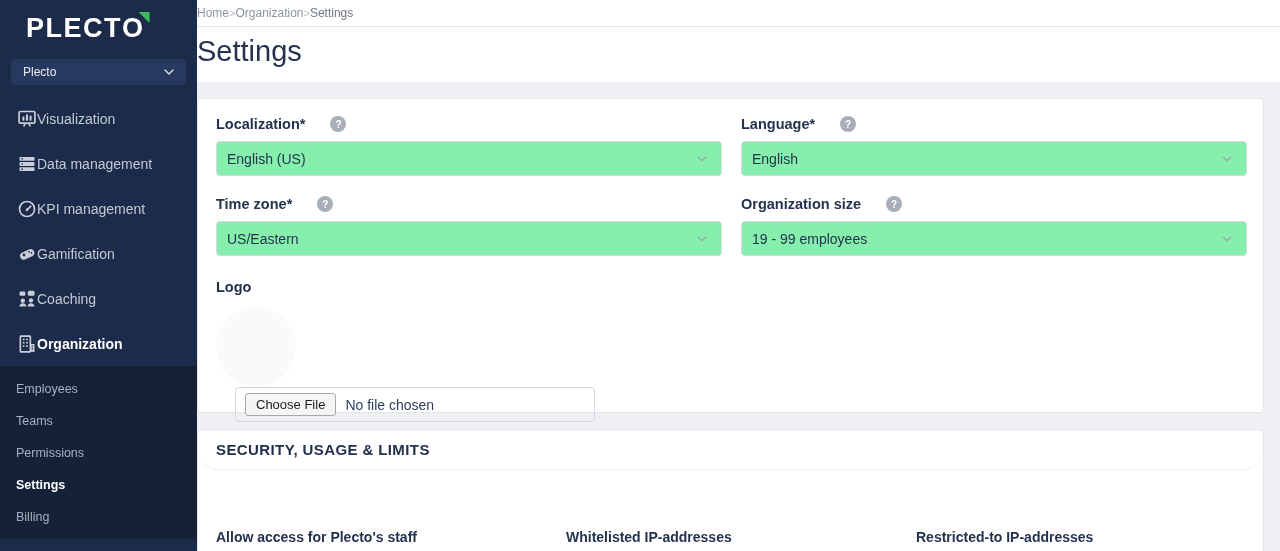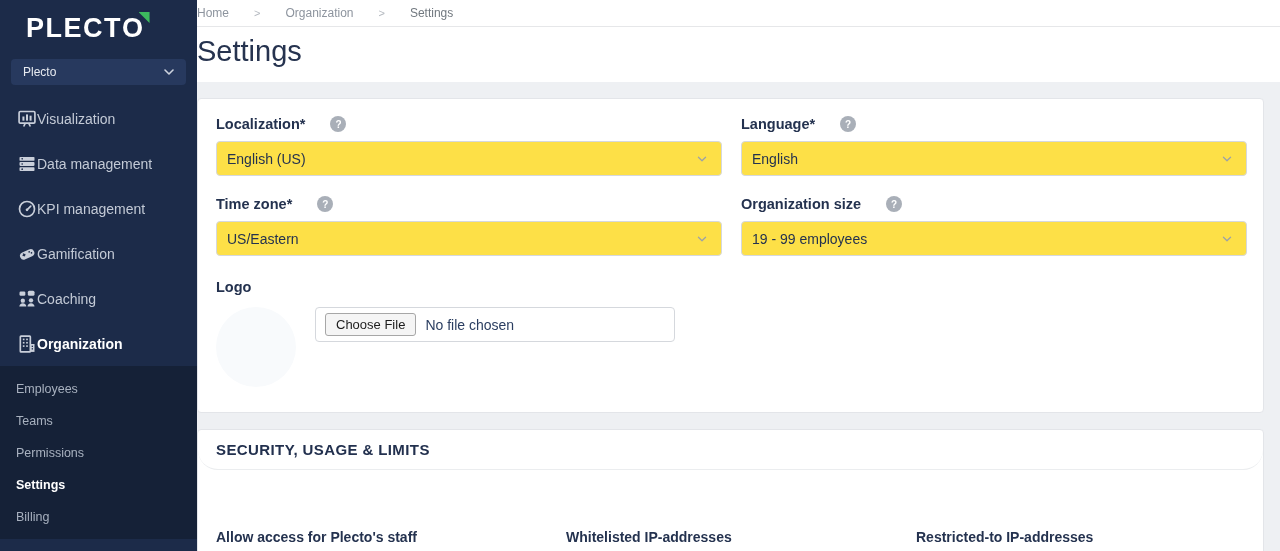--- a/index.html
+++ b/index.html
@@ -29,42 +29,42 @@
   .menu{margin-top:11px;}
   .menu-item{height:45px;display:flex;align-items:center;padding-left:16px;color:#c3cad6;font-size:14px;cursor:pointer;}
   .menu-item.active{color:#ffffff;font-weight:700;}
   .menu-item .icon{width:21px;height:21px;display:flex;align-items:center;justify-content:center;color:#c9cfda;}
   .submenu{background:var(--submenu-bg);padding:7px 0 6px 0;}
   .submenu-item{height:32px;display:flex;align-items:center;padding-left:16px;color:#a8b1bf;font-size:12.5px;cursor:pointer;}
   .submenu-item.active{color:#ffffff;font-weight:700;}
 
   
   .content{margin-left:179px;height:551px;display:flex;flex-direction:column;}
-  .breadcrumb-bar{height:27px;background:#ffffff;border-bottom:1px solid #e6e7e9;display:flex;align-items:center;padding-left:18px;gap:25px;font-size:12px;}
+  .breadcrumb-bar{height:27px;background:#ffffff;border-bottom:1px solid #e6e7e9;display:flex;align-items:center;padding-left:18px;gap:0;font-size:12px;}
   .crumb{color:var(--gray-text);cursor:pointer;}
   .crumb.current{color:#71787f;}
   .crumb-sep{color:#b3b8bf;font-size:11px;}
   .page-header{height:55px;background:#ffffff;padding:8px 0 0 18px;}
   .page-title{font-size:29px;font-weight:400;color:#26334f;}
   .main{flex:1;background:var(--main-bg);padding:16px 16px 0 18px;overflow:hidden;}
 
   .card{background:#ffffff;border:1px solid var(--card-border);border-radius:4px;width:1067px;}
   .card.form-card{height:315px;padding:17px 18px;margin-bottom:16px;}
 
   .form-grid{display:grid;grid-template-columns:506px 506px;column-gap:19px;}
   .field{margin-bottom:20px;}
   .field-label-row{display:flex;align-items:center;gap:25px;margin-bottom:9px;}
   .field-label{font-size:14.5px;font-weight:700;color:var(--navy-text);}
   .help-icon{width:16px;height:16px;border-radius:50%;background:#a9afb8;color:#ffffff;font-size:10px;font-weight:700;display:flex;align-items:center;justify-content:center;cursor:pointer;}
-  .select{height:35px;border:1px solid var(--input-border);border-radius:4px;background:#fde047;display:flex;align-items:center;justify-content:space-between;padding:0 14px 0 10px;cursor:pointer;}
+  .select{height:35px;border:1px solid var(--input-border);border-radius:4px;background:#86efac;display:flex;align-items:center;justify-content:space-between;padding:0 14px 0 10px;cursor:pointer;}
   .select .value{font-size:14px;color:var(--navy-text);}
   .select .chev{color:#9ba1a9;}
 
   .logo-section{margin-top:2px;}
-  .logo-row{display:flex;align-items:flex-start;margin-top:11px;}
+  .logo-row{display:flex;align-items:flex-start;margin-top:11px;flex-direction:column;}
   .logo-circle{width:80px;height:80px;border-radius:50%;background:#f8fafc;flex:0 0 auto;}
   .file-box{margin-left:19px;width:360px;height:35px;border:1px solid var(--input-border);border-radius:4px;display:flex;align-items:center;padding-left:9px;}
   .file-btn{font-size:13px;color:#1c1c1c;background:#f5f5f5;border:1px solid #a7a7a7;border-radius:3px;padding:3px 10px;cursor:pointer;font-family:"Liberation Sans",sans-serif;}
   .file-status{margin-left:9px;font-size:14px;color:#2b3e61;}
 
   .card.security-card{height:160px;}
   .security-header{display:flex;align-items:center;justify-content:space-between;padding:11px 18px 11px 18px;border-bottom:1px solid #ebedef;border-radius:21px;}
   .security-title{font-size:15px;font-weight:700;color:#22304e;letter-spacing:0.4px;}
   .btn-outline{background:#ffffff;border:1px solid #ced2d8;border-radius:4px;height:28px;padding:0 14px;font-size:13px;color:#2b3a55;cursor:pointer;font-family:"Liberation Sans",sans-serif;}
   .security-fields{display:grid;grid-template-columns:350px 350px auto;padding:15px 18px 0 18px;}

